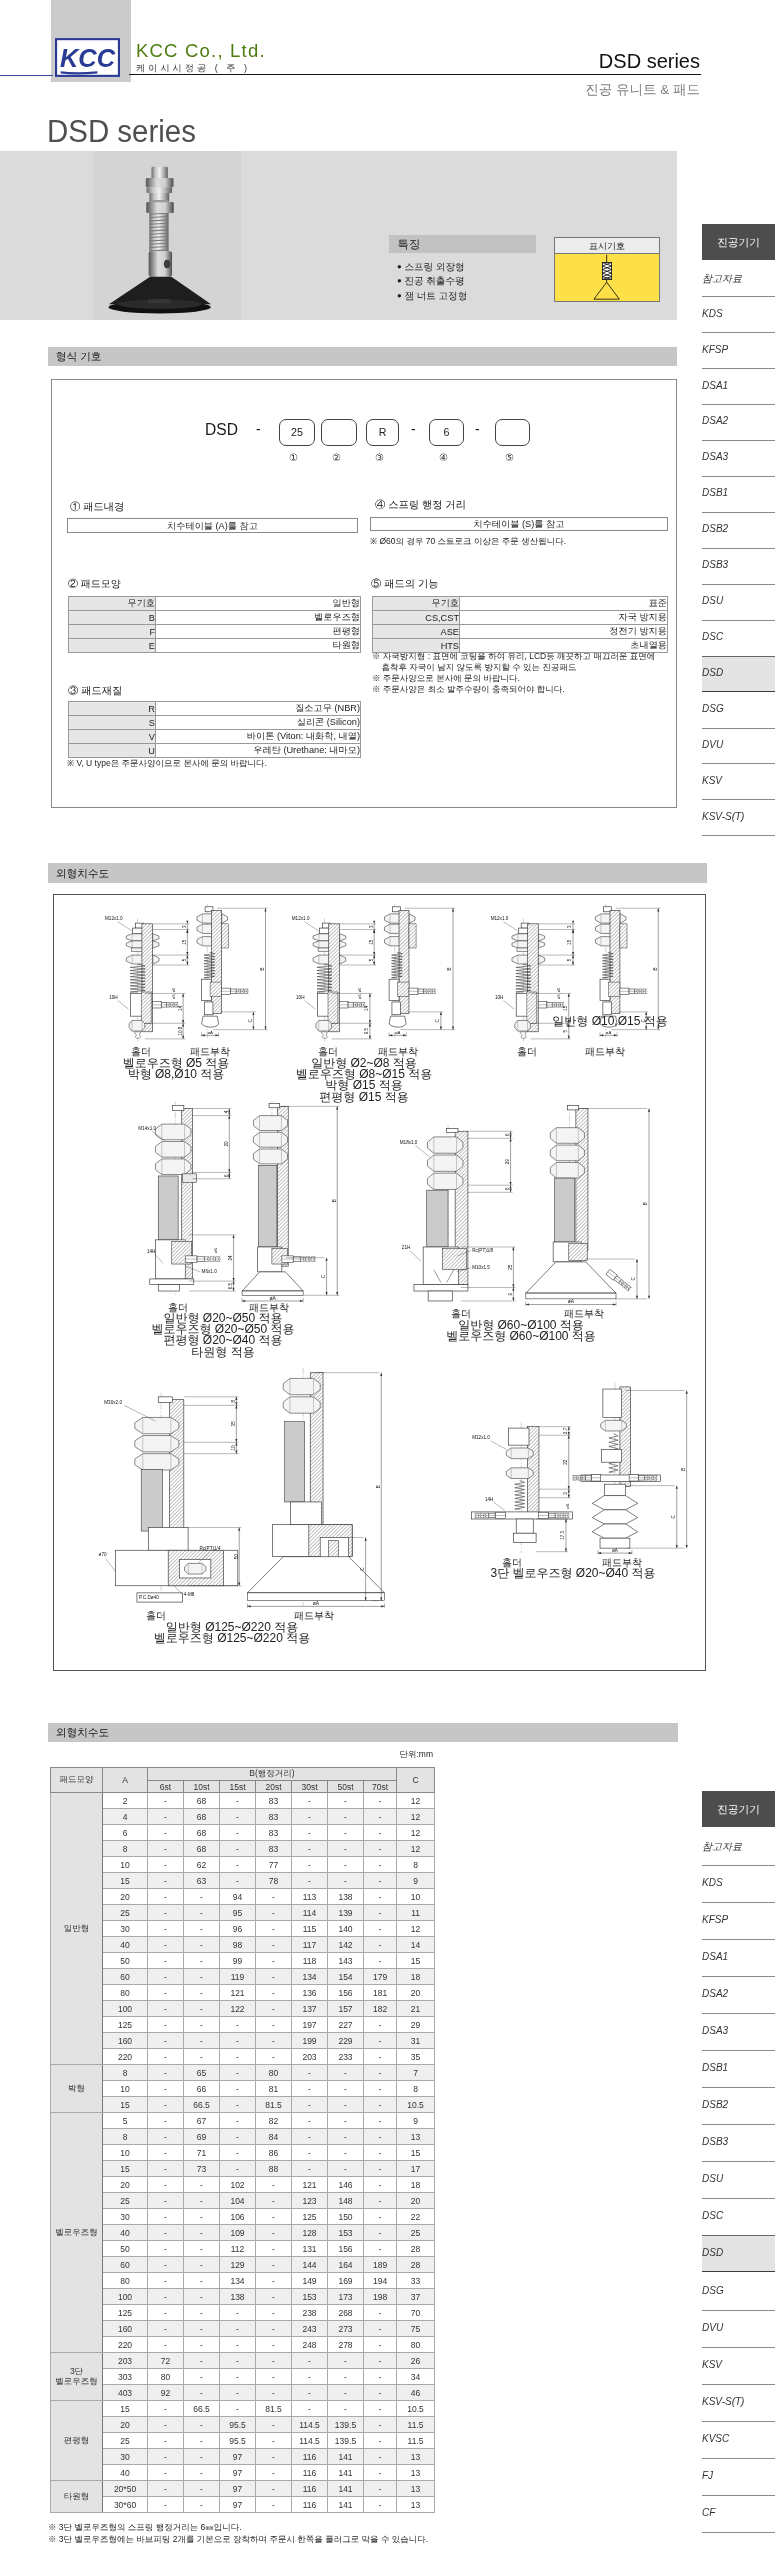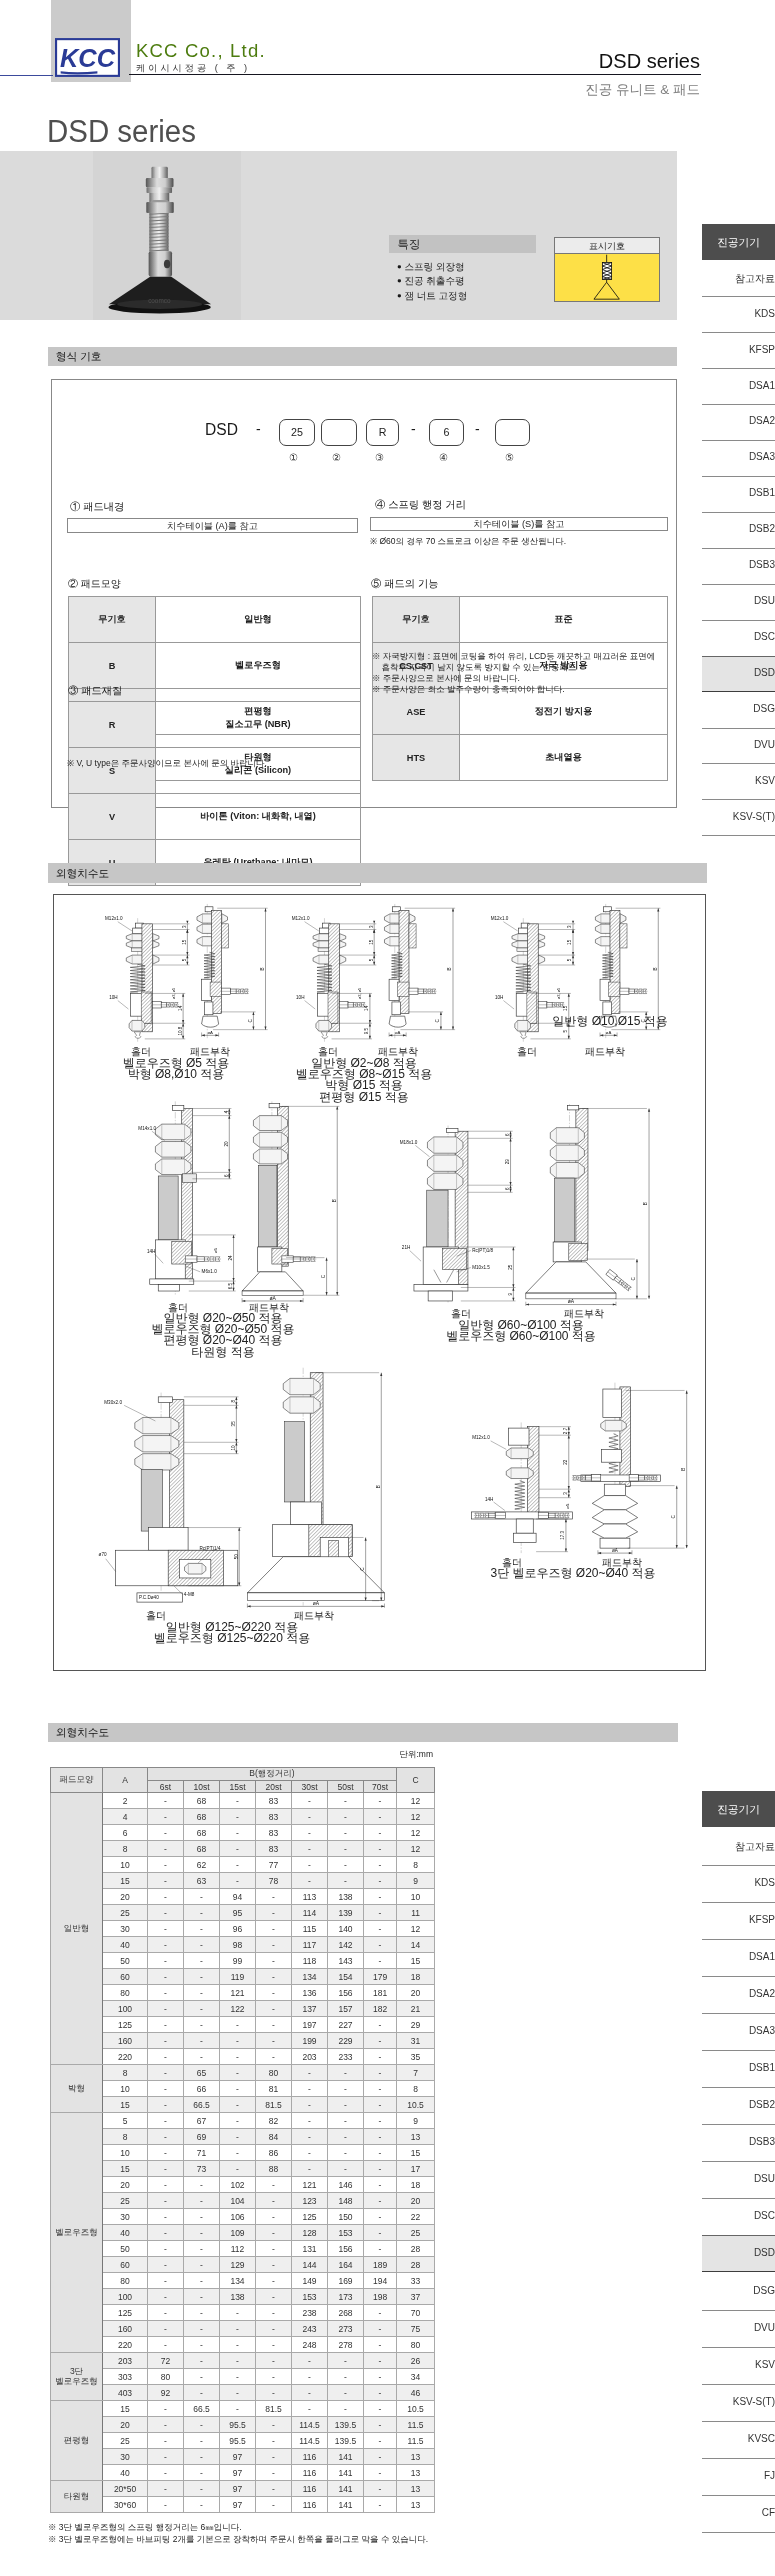--- a/index.html
+++ b/index.html
@@ -1,22 +1,22 @@
 <!DOCTYPE html>
 <html style="font-size:11.4px"><head><meta charset="utf-8">
 <style>
 * { margin:0; padding:0; box-sizing:border-box; }
 html,body { width:775px; height:2576px; }
 body { position:relative; background:#fff; font-family:"Liberation Sans", sans-serif; color:#222; }
 .abs { position:absolute; }
 .banner { background:#c6c6c6; font-size:10.7px; color:#111; line-height:19px; padding-left:7.8px; }
-.sideitem { position:absolute; left:702px; width:73px; text-align:right; font-size:10px; color:#333; }
+.sideitem { position:absolute; left:702px; width:73px; text-align:left; font-size:10px; color:#333;font-style:italic; }
 .sep { position:absolute; left:702px; width:73px; border-top:0.7px solid #8a8a8a; }
 table.kv { border-collapse:collapse; font-size:9.2px; color:#222; }
-table.kv td { border:0.7px solid #999; text-align:center; height:12.4px; padding:16px;font-weight:bold; }
+table.kv td { border:0.7px solid #999; text-align:right; height:12.4px; padding:0; }
 table.kv td.k { background:#e6e6e6; width:87px; }
 .cap { position:absolute; font-size:12px; color:#222; text-align:center; white-space:nowrap; transform:translateX(-50%); }
 .lab { position:absolute; font-size:10px; color:#222; white-space:nowrap; transform:translateX(-50%); }
 </style></head><body>
 
 <div class="abs" style="left:51px;top:0;width:80px;height:82px;background:#cbcbcb;"></div>
 <div class="abs" style="left:0;top:75px;width:53px;height:1.1px;background:#3b4a9c;"></div>
 <div class="abs" style="left:129px;top:74px;width:572px;height:1.1px;background:#15151f;"></div>
 <svg class="abs" style="left:55px;top:38px;" width="65" height="39" viewBox="0 0 92 55">
 <rect x="1.5" y="1.5" width="89" height="52" fill="#fff" stroke="#2a3b96" stroke-width="3"></rect>

